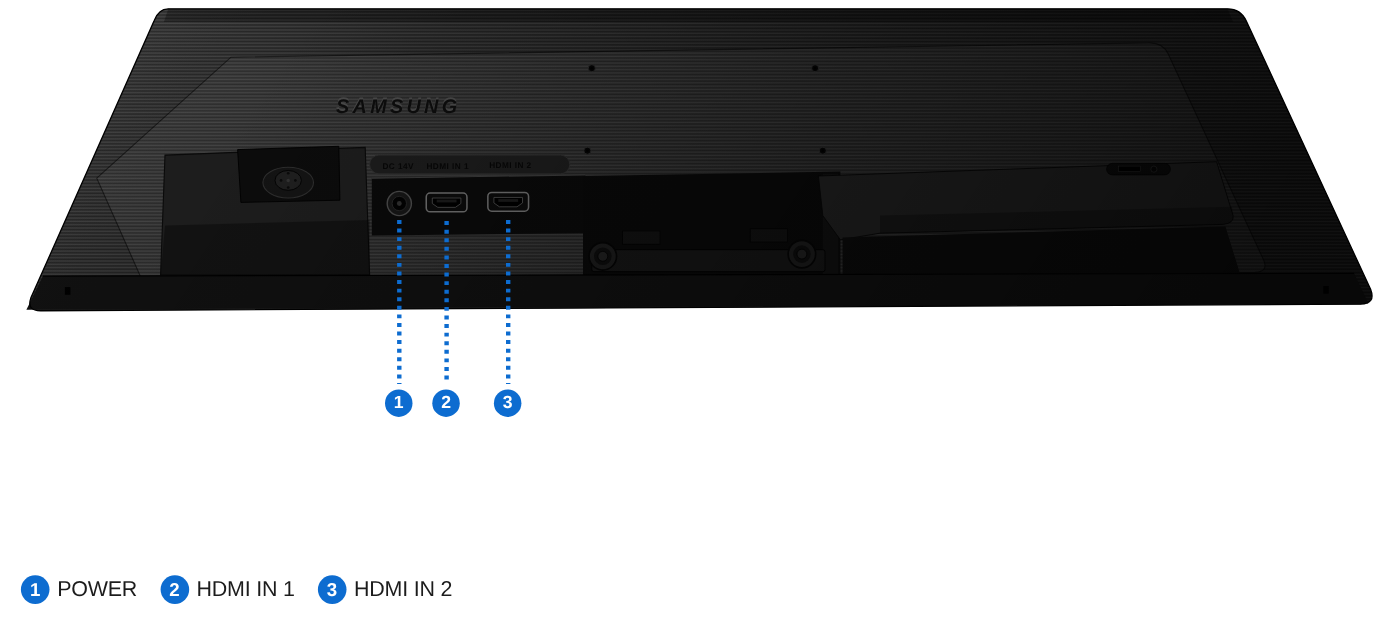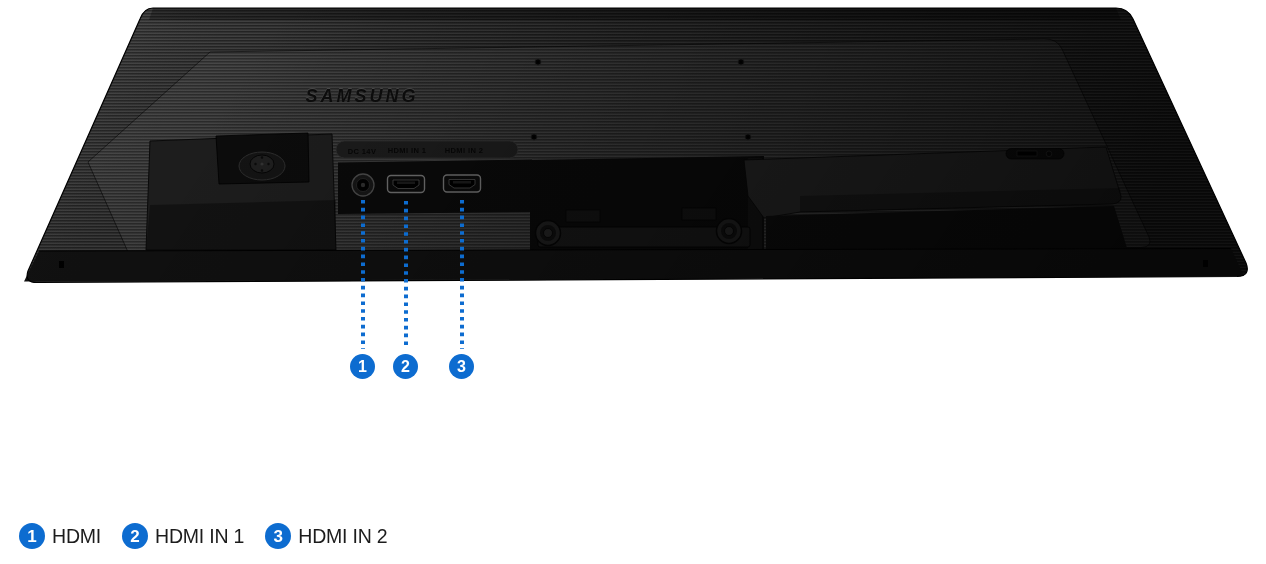--- a/index.html
+++ b/index.html
@@ -169,21 +169,21 @@
   </div>
   <div class="marker" style="left:449px;top:354px;">
     <span>3</span>
   </div>
 
   <div id="legend">
     <div class="legend-item">
       <span class="legend-badge">
         <span>1</span>
       </span>
-      <span class="legend-label">HDMI</span>
+      <span class="legend-label">POWER</span>
     </div>
     <div class="legend-item">
       <span class="legend-badge">
         <span>2</span>
       </span>
       <span class="legend-label">HDMI IN 1</span>
     </div>
     <div class="legend-item">
       <span class="legend-badge">
         <span>3</span>

